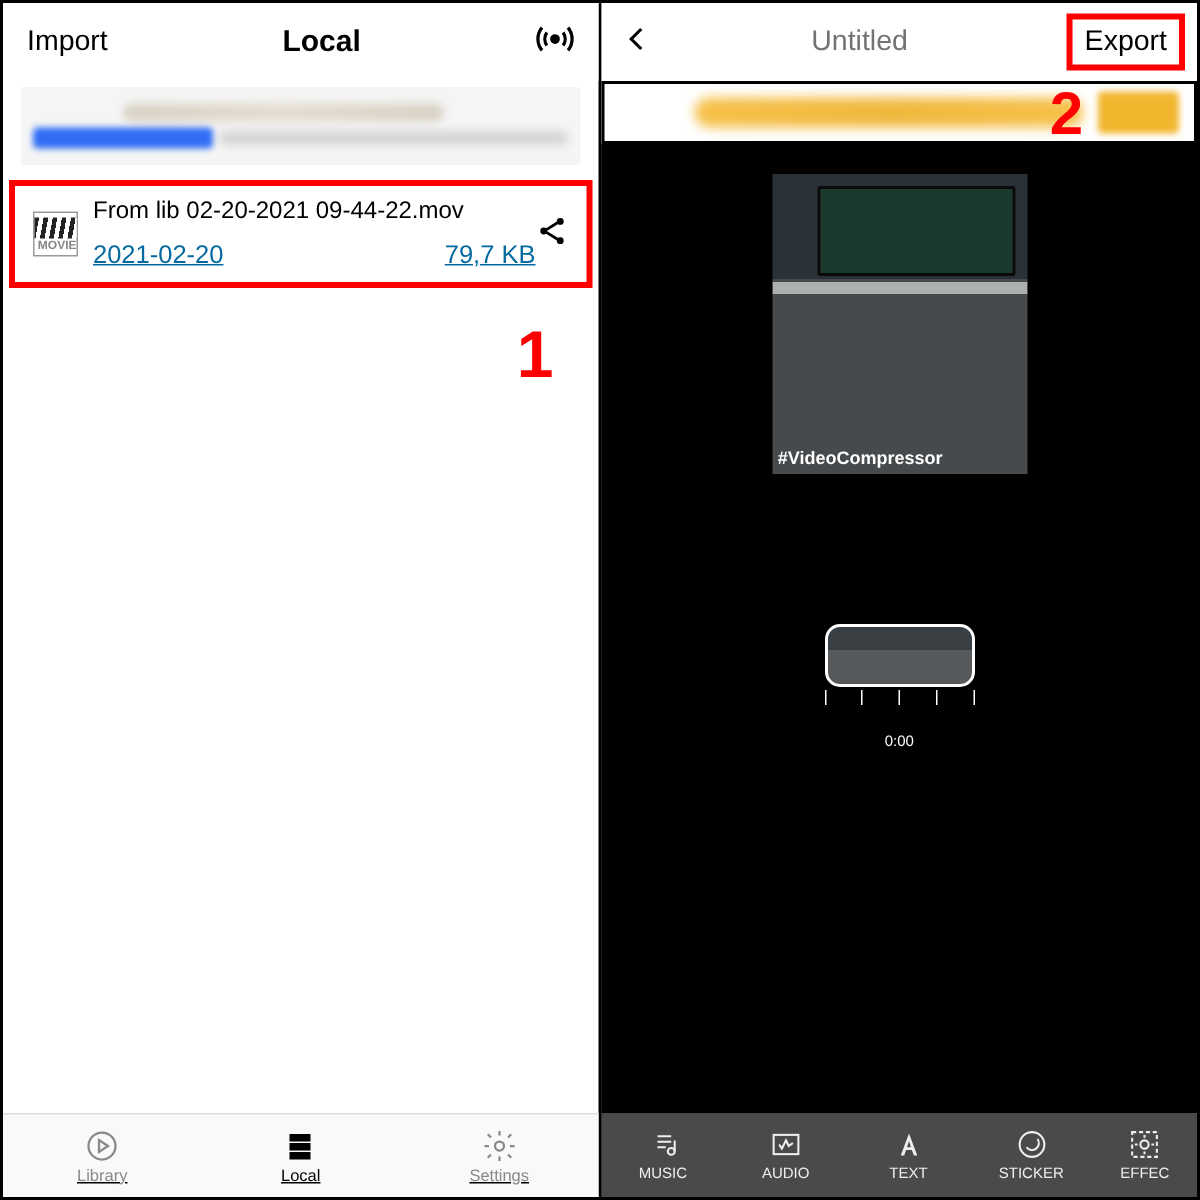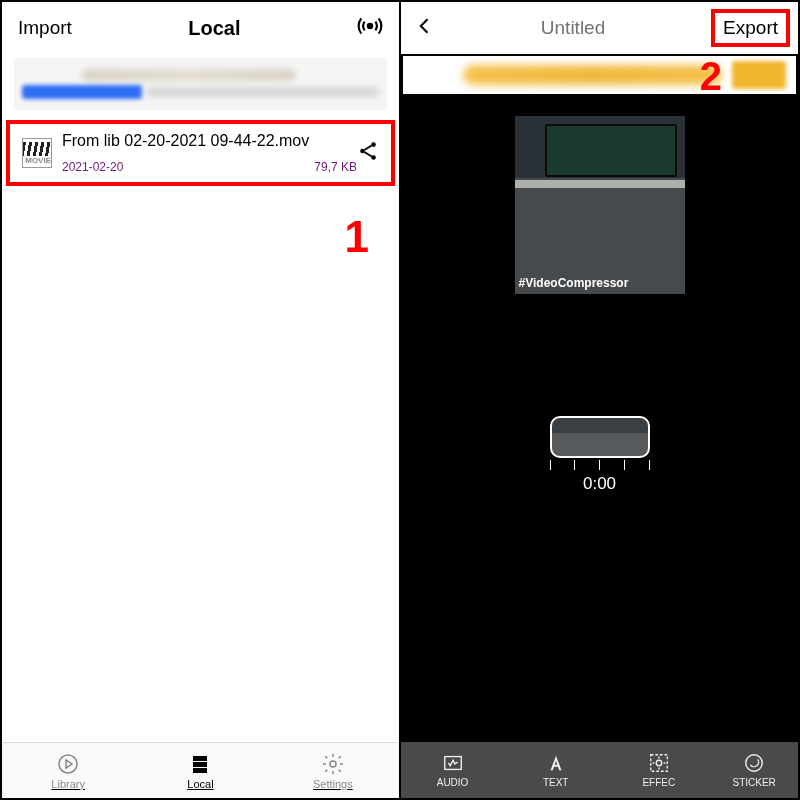--- a/index.html
+++ b/index.html
@@ -20,21 +20,21 @@
   .blur-line2 { display:flex; gap:4px; align-items:center;}
   .blur-blue { width: 120px; height: 14px; background: #2f6df5; border-radius:3px; filter: blur(2px);}
   .blur-gray { flex:1; height: 10px; background: #d6d6d6; border-radius:5px; filter: blur(3px);}
 
   .file-row { margin: 10px 4px 0 4px; padding: 8px 12px; border: 4px solid #f00; display: flex; align-items: center; }
   .thumb { width: 30px; height: 30px; background:#fff; border:1px solid #999; display:flex; align-items:flex-end; justify-content:center; font-size:7px; font-weight:bold; color:#333; flex-direction:column;}
   .thumb-top{width:100%;height:14px;background:repeating-linear-gradient(100deg,#222 0 3px,#fff 3px 6px);}
   .thumb-bot{color:#888;font-size:8px;}
   .file-meta { flex: 1; margin-left: 10px; }
   .file-name { font-size: 16px; color: #000; }
-  .file-sub { display: flex; justify-content: space-between; font-size: 12px; color: #701a75; margin-top: 10px; }
+  .file-sub { display: flex; justify-content: space-between; font-size: 17px; color: #0369a1; margin-top: 10px; text-decoration: underline; }
   .share svg { width: 22px; height: 22px; }
 
   .marker1 { position: absolute; top: 210px; right: 30px; color: #f00; font-size: 44px; font-weight: bold; }
 
   .tabbar { position: absolute; bottom: 0; left: 0; right: 0; height: 56px; border-top: 1px solid #ddd; display: flex; background:#f9f9f9;text-decoration:underline;}
   .tab { flex: 1; display: flex; flex-direction: column; align-items: center; justify-content: center; font-size: 11px; color: #888; }
   .tab.active { color: #000; }
   .tab svg { width: 24px; height: 24px; margin-bottom: 2px; }
 
   
@@ -42,30 +42,30 @@
   .back svg { width: 20px; height: 20px; }
   .hdr-r .title { font-size: 19px; color: #737373; }
   .export { font-size: 19px; color: #000; padding: 4px 8px; border: 4px solid #f00; }
 
   .yellow-strip { height: 42px; margin: 0; border: 2px solid #000; background: #fff; display:flex; align-items:center; padding:0 10px; position:relative;}
   .ys-blob { flex:1; height: 20px; background: linear-gradient(90deg,#f7c14a,#f0b83d,#f7c14a); margin-left:50px; border-radius:10px; filter: blur(4px);}
   .ys-btn { width:54px; height:28px; background:#f2b62e; margin-left:10px; border-radius:3px; filter:blur(2px);}
   .marker2 { position:absolute; right:74px; top:-2px; color:#f00; font-size:40px; font-weight:bold;}
 
   .canvas { flex:1; background:#000; position:relative; display:flex; align-items:flex-start; justify-content:center;}
-  .vid-prev { width: 170px; height: 178px; margin-top: 20px; background: linear-gradient(#2a3238 0 35%, #474a4d 35% 100%); position:relative; overflow:hidden;text-decoration:underline;}
+  .vid-prev { width: 170px; height: 200px; margin-top: 20px; background: linear-gradient(#2a3238 0 35%, #474a4d 35% 100%); position:relative; overflow:hidden;text-decoration:underline;}
   .vid-prev::before{content:'';position:absolute;top:36%;left:0;right:0;height:8px;background:#aeb0ae;}
   .vid-prev .screen{position:absolute;top:8px;left:30px;right:8px;height:30%;background:#1a3a2e;border:2px solid #0a0a0a; border-radius:2px;}
   .watermark{position:absolute;bottom:4px;left:4px;color:#fff;font-size:12px;font-weight:bold;}
 
   .timeline { position:absolute; top: 320px; left:50%; transform:translateX(-50%); text-align:center;}
   .tl-thumb { width:100px; height:42px; border:2px solid #fff; border-radius:10px; background:linear-gradient(#3a3f43 0 40%,#575a5c 40% 100%);}
   .tl-ticks{display:flex;justify-content:space-between;margin-top:2px;width:100px;}
   .tl-ticks span{width:1px;height:10px;background:#fff;}
-  .tl-time{color:#fff;font-size:17px;margin-top:4px;}
+  .tl-time{color:#fff;font-size:10px;margin-top:19px;}
 
   .toolbar-r { position:absolute; bottom:0; left:0; right:0; height:56px; background:#4a4a4a; display:flex;}
   .tool { flex:1; display:flex; flex-direction:column; align-items:center; justify-content:center; font-size:10px; color:#eee;}
   .tool svg{width:22px;height:22px;margin-bottom:3px;}
   .tool:last-child{flex:0.85;}
 </style>
 </head>
 <body>
 
 <div class="container">
@@ -171,41 +171,49 @@
             <span></span>
             <span></span>
           </div>
         <div class="tl-time">0:00</div>
       </div>
     </div>
 
     <div class="toolbar-r">
       <div class="tool">
         <svg viewBox="0 0 24 24" fill="none" stroke="#eee" stroke-width="1.5">
+            <path d="M8 6h10M8 10h10M8 14h6"></path>
+            <circle cx="18" cy="17" r="2.5"></circle>
+            <path d="M20.5 17V9"></path>
+          </svg>
+        <span>MUSIC</span>
+      </div>
+      <div class="tool">
+        <svg viewBox="0 0 24 24" fill="none" stroke="#eee" stroke-width="1.5">
             <rect x="3" y="5" width="18" height="14"></rect>
             <path d="M7 12l2 3 3-6 2 4 3-2"></path>
           </svg>
         <span>AUDIO</span>
       </div>
       <div class="tool">
         <svg viewBox="0 0 24 24" fill="#eee">
             <path d="M6 20L12 4l6 16h-2.5l-1.4-4H9.9L8.5 20H6zm4.6-6h2.8L12 9.5 10.6 14z"></path>
           </svg>
         <span>TEXT</span>
+      </div>
+      <div class="tool">
+        <svg viewBox="0 0 24 24" fill="none" stroke="#eee" stroke-width="1.5">
+            <circle cx="12" cy="12" r="9"></circle>
+            <path d="M16 8a5 5 0 01-8 6"></path>
+          </svg>
+        <span>STICKER</span>
       </div>
       <div class="tool">
         <svg viewBox="0 0 24 24" fill="none" stroke="#eee" stroke-width="1.5">
             <rect x="3" y="3" width="18" height="18" stroke-dasharray="3 2"></rect>
             <circle cx="12" cy="12" r="3"></circle>
             <path d="M12 7v-2M12 19v-2M7 12H5M19 12h-2"></path>
           </svg>
         <span>EFFEC</span>
       </div>
-      <div class="tool">
-        <svg viewBox="0 0 24 24" fill="none" stroke="#eee" stroke-width="1.5">
-            <circle cx="12" cy="12" r="9"></circle>
-            <path d="M16 8a5 5 0 01-8 6"></path>
-          </svg>
-        <span>STICKER</span>
-      </div>
     </div>
   </div>
 </div>
 
 </body></html>

